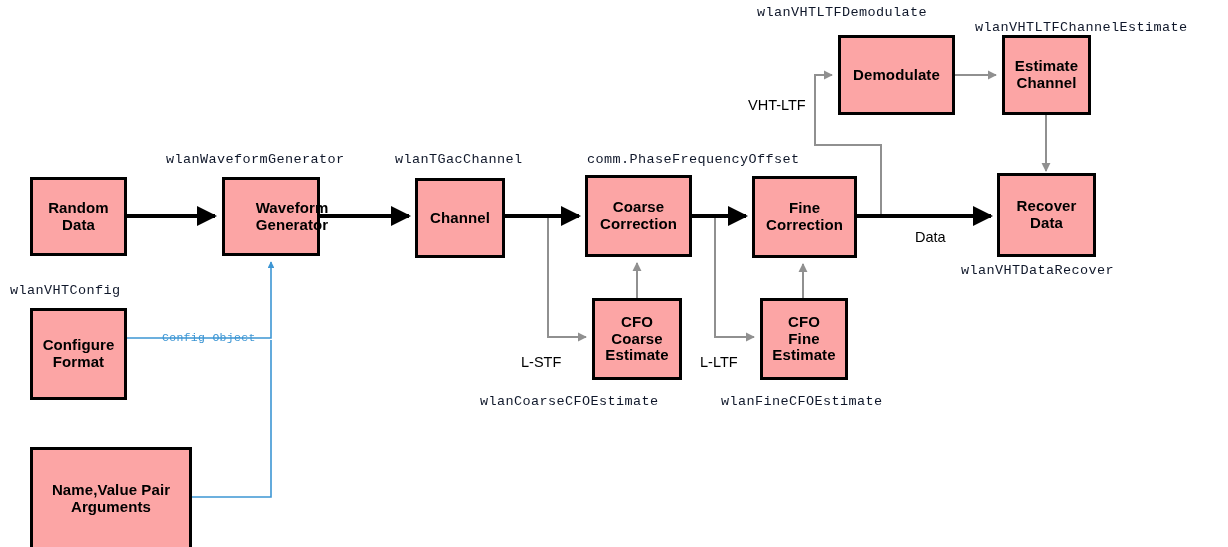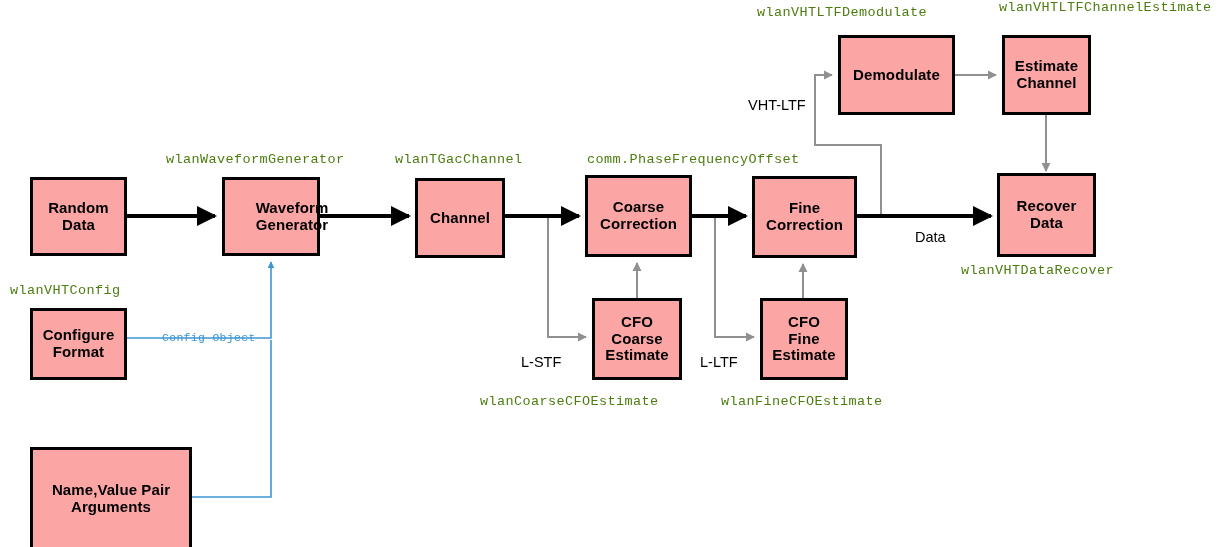--- a/index.html
+++ b/index.html
@@ -3,21 +3,21 @@
 <meta charset="utf-8">
 <style>
   html,body{margin:0;padding:0;background:#ffffff;}
   #root{position:relative;width:1228px;height:547px;background:#ffffff;overflow:hidden;
         font-family:"Liberation Sans", sans-serif;}
   svg.layer{position:absolute;left:0;top:0;width:1228px;height:547px;overflow:visible;}
   .blk{position:absolute;box-sizing:border-box;background:#fca5a5;border:3px solid #000000;
        display:flex;align-items:center;justify-content:center;text-align:center;}
   .blk span{font-weight:bold;font-size:15px;color:#000000;line-height:1.12;letter-spacing:0.1px;}
   .mono{position:absolute;font-family:"Liberation Mono", monospace;font-size:13.5px;
-        color:#4d7c0f;white-space:nowrap;letter-spacing:0.4px;}
+        color:#0f172a;white-space:nowrap;letter-spacing:0.4px;}
   .sans{position:absolute;font-family:"Liberation Sans", sans-serif;font-size:14.5px;
         color:#000000;white-space:nowrap;}
   .blue-lbl{position:absolute;font-family:"Liberation Mono", monospace;font-size:11.5px;
             color:#3d96d4;white-space:nowrap;letter-spacing:0.3px;}
 </style>
 </head>
 <body>
 
 <div id="root">
 
@@ -91,34 +91,34 @@
   </div>
 
   <div class="blk" style="left:592px;top:298px;width:90px;height:82px;">
     <span><span>CFO</span><br><span>Coarse</span><br><span>Estimate</span></span>
   </div>
 
   <div class="blk" style="left:760px;top:298px;width:88px;height:82px;">
     <span><span>CFO</span><br><span>Fine</span><br><span>Estimate</span></span>
   </div>
 
-  <div class="blk" style="left:30px;top:308px;width:97px;height:72px;">
+  <div class="blk" style="left:30px;top:308px;width:97px;height:92px;">
     <span><span>Configure</span><br><span>Format</span></span>
   </div>
 
   <div class="blk" style="left:30px;top:447px;width:162px;height:104px;">
     <span><span>Name,Value Pair</span><br><span>Arguments</span></span>
   </div>
 
   <div class="mono" style="left:166px;top:152px;">wlanWaveformGenerator</div>
   <div class="mono" style="left:395px;top:152px;">wlanTGacChannel</div>
   <div class="mono" style="left:587px;top:152px;">comm.PhaseFrequencyOffset</div>
   <div class="mono" style="left:10px;top:283px;">wlanVHTConfig</div>
   <div class="mono" style="left:757px;top:5px;">wlanVHTLTFDemodulate</div>
-  <div class="mono" style="left:975px;top:0;margin-left:24px;">wlanVHTLTFChannelEstimate</div>
+  <div class="mono" style="left:975px;top:20px;">wlanVHTLTFChannelEstimate</div>
   <div class="mono" style="left:961px;top:263px;">wlanVHTDataRecover</div>
   <div class="mono" style="left:480px;top:394px;">wlanCoarseCFOEstimate</div>
   <div class="mono" style="left:721px;top:394px;">wlanFineCFOEstimate</div>
 
   <div class="sans" style="left:521px;top:354px;">L-STF</div>
   <div class="sans" style="left:700px;top:354px;">L-LTF</div>
   <div class="sans" style="left:748px;top:97px;">VHT-LTF</div>
   <div class="sans" style="left:915px;top:229px;">Data</div>
   <div class="blue-lbl" style="left:162px;top:331px;">Config Object</div>
 

